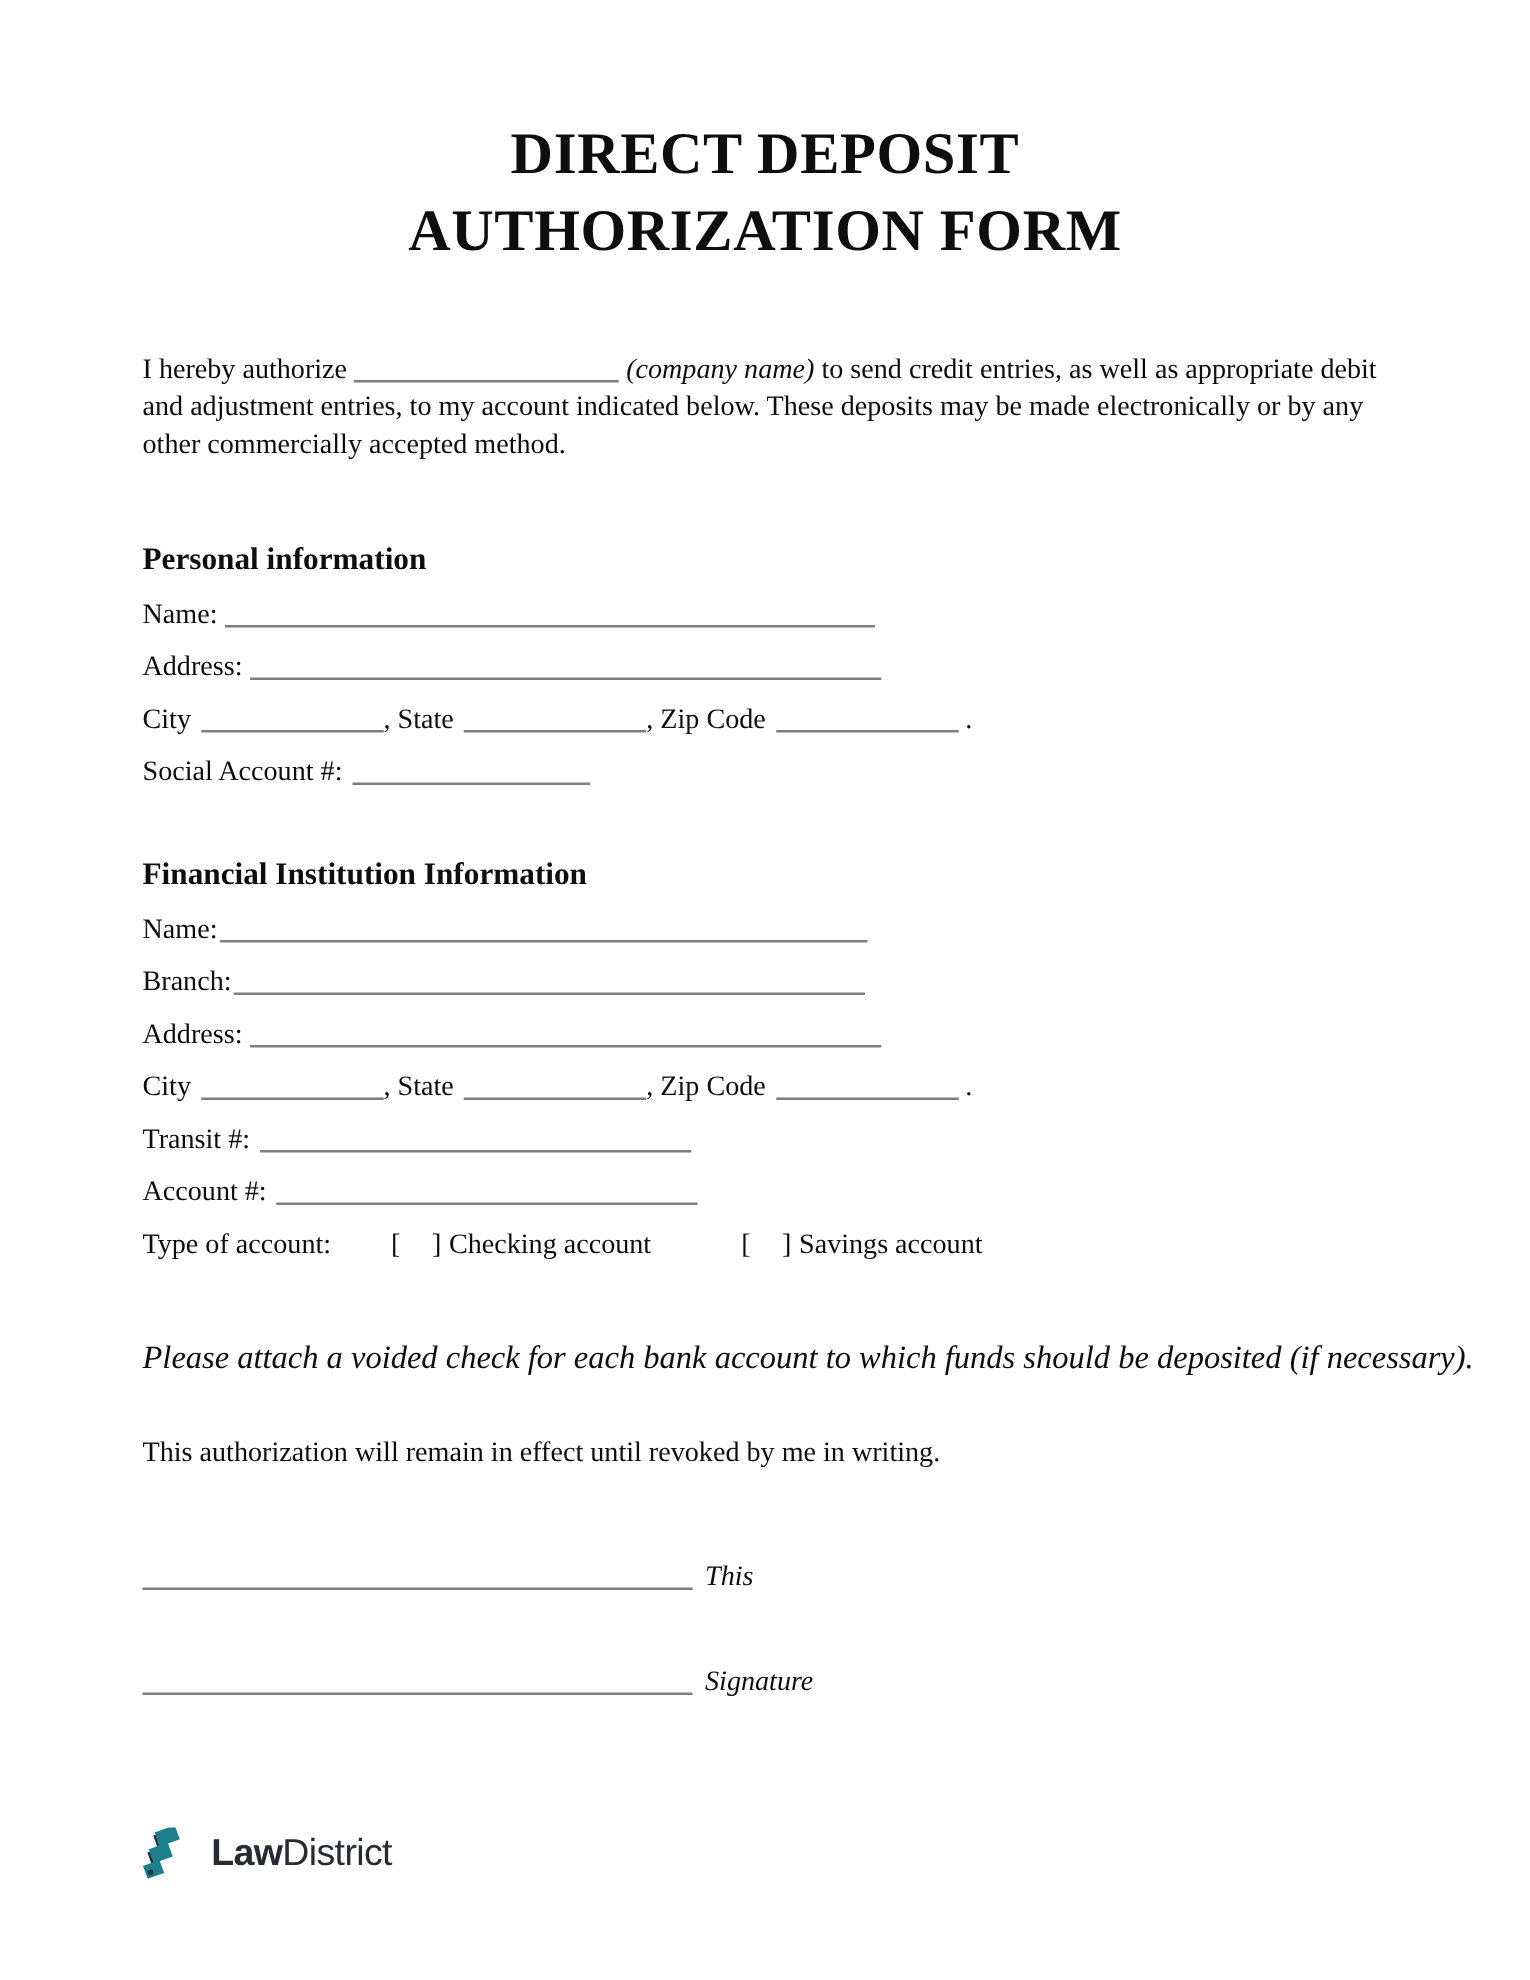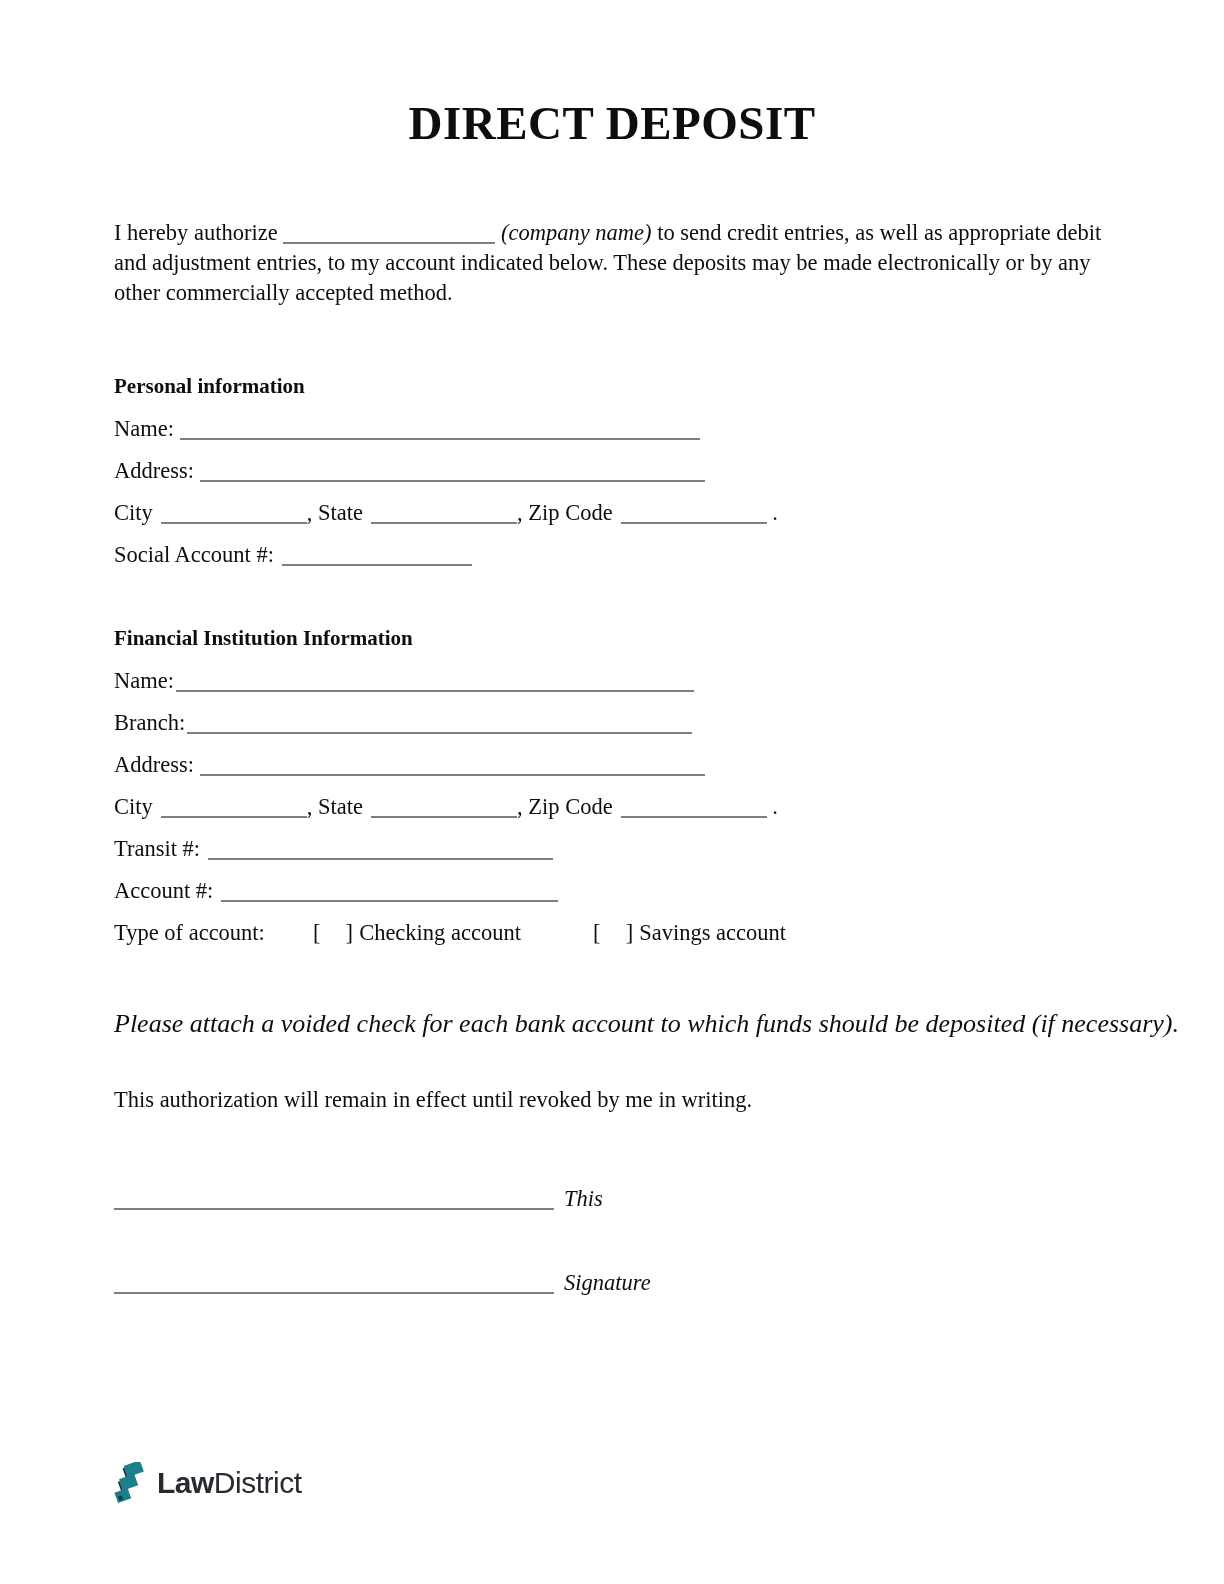--- a/index.html
+++ b/index.html
@@ -45,21 +45,21 @@
   .w-city    { width: 146px; margin-left: 8px; }
   .w-ssn     { width: 190px; margin-left: 8px; }
   .w-fname   { width: 518px; margin-left: 2px; }
   .w-fbranch { width: 505px; margin-left: 2px; }
   .w-faddr   { width: 505px; margin-left: 6px; }
   .w-transit { width: 345px; margin-left: 8px; }
   .w-account { width: 337px; margin-left: 8px; }
   .w-sig     { width: 440px; }
 
   .section-heading {
-    font-size: 21px;
+    font-size: 25px;
     font-weight: bold;
     line-height: 28px;
     margin: 0;
   }
   .heading-personal  { margin-top: 64px; }
   .heading-financial { margin-top: 56px; }
 
   .form-row {
     margin-top: 16px;
     height: 26px;
@@ -99,40 +99,41 @@
   .sig-row-2 { margin-top: 54px; }
   .sig-row-3 { margin-top: 54px; }
   .sig-label { font-style: italic; margin-left: 10px; }
 
   .footer-logo {
     position: absolute;
     left: 110px;
     top: 1462px;
     display: flex;
     align-items: center;
-    gap: 7px;
+    gap: 19px;
   }
   .logo-text {
     font-family: "Liberation Sans", sans-serif;
     font-size: 30px;
     line-height: 42px;
     color: #272c33;
     letter-spacing: -0.5px;
   }
   .logo-text .bold { font-weight: 700; }
   .logo-text .regular { font-weight: 400; }
 </style>
 </head>
 <body>
 
 <div class="page">
   <div class="content">
 
     <h1 class="doc-title">
         <span>DIRECT DEPOSIT</span>
+        <span>AUTHORIZATION FORM</span>
       </h1>
 
     <p class="intro"><span>I hereby authorize</span>
       <span class="blank w-company"></span>
       <span class="italic">(company name)</span>
       <span>to send credit entries, as well as appropriate debit and adjustment entries, to my account indicated below. These deposits may be made electronically or by any other commercially accepted method.</span></p>
 
     <h2 class="section-heading heading-personal">Personal information</h2>
 
     <div class="form-row"><span>Name:</span><span class="blank w-pname"></span></div>

